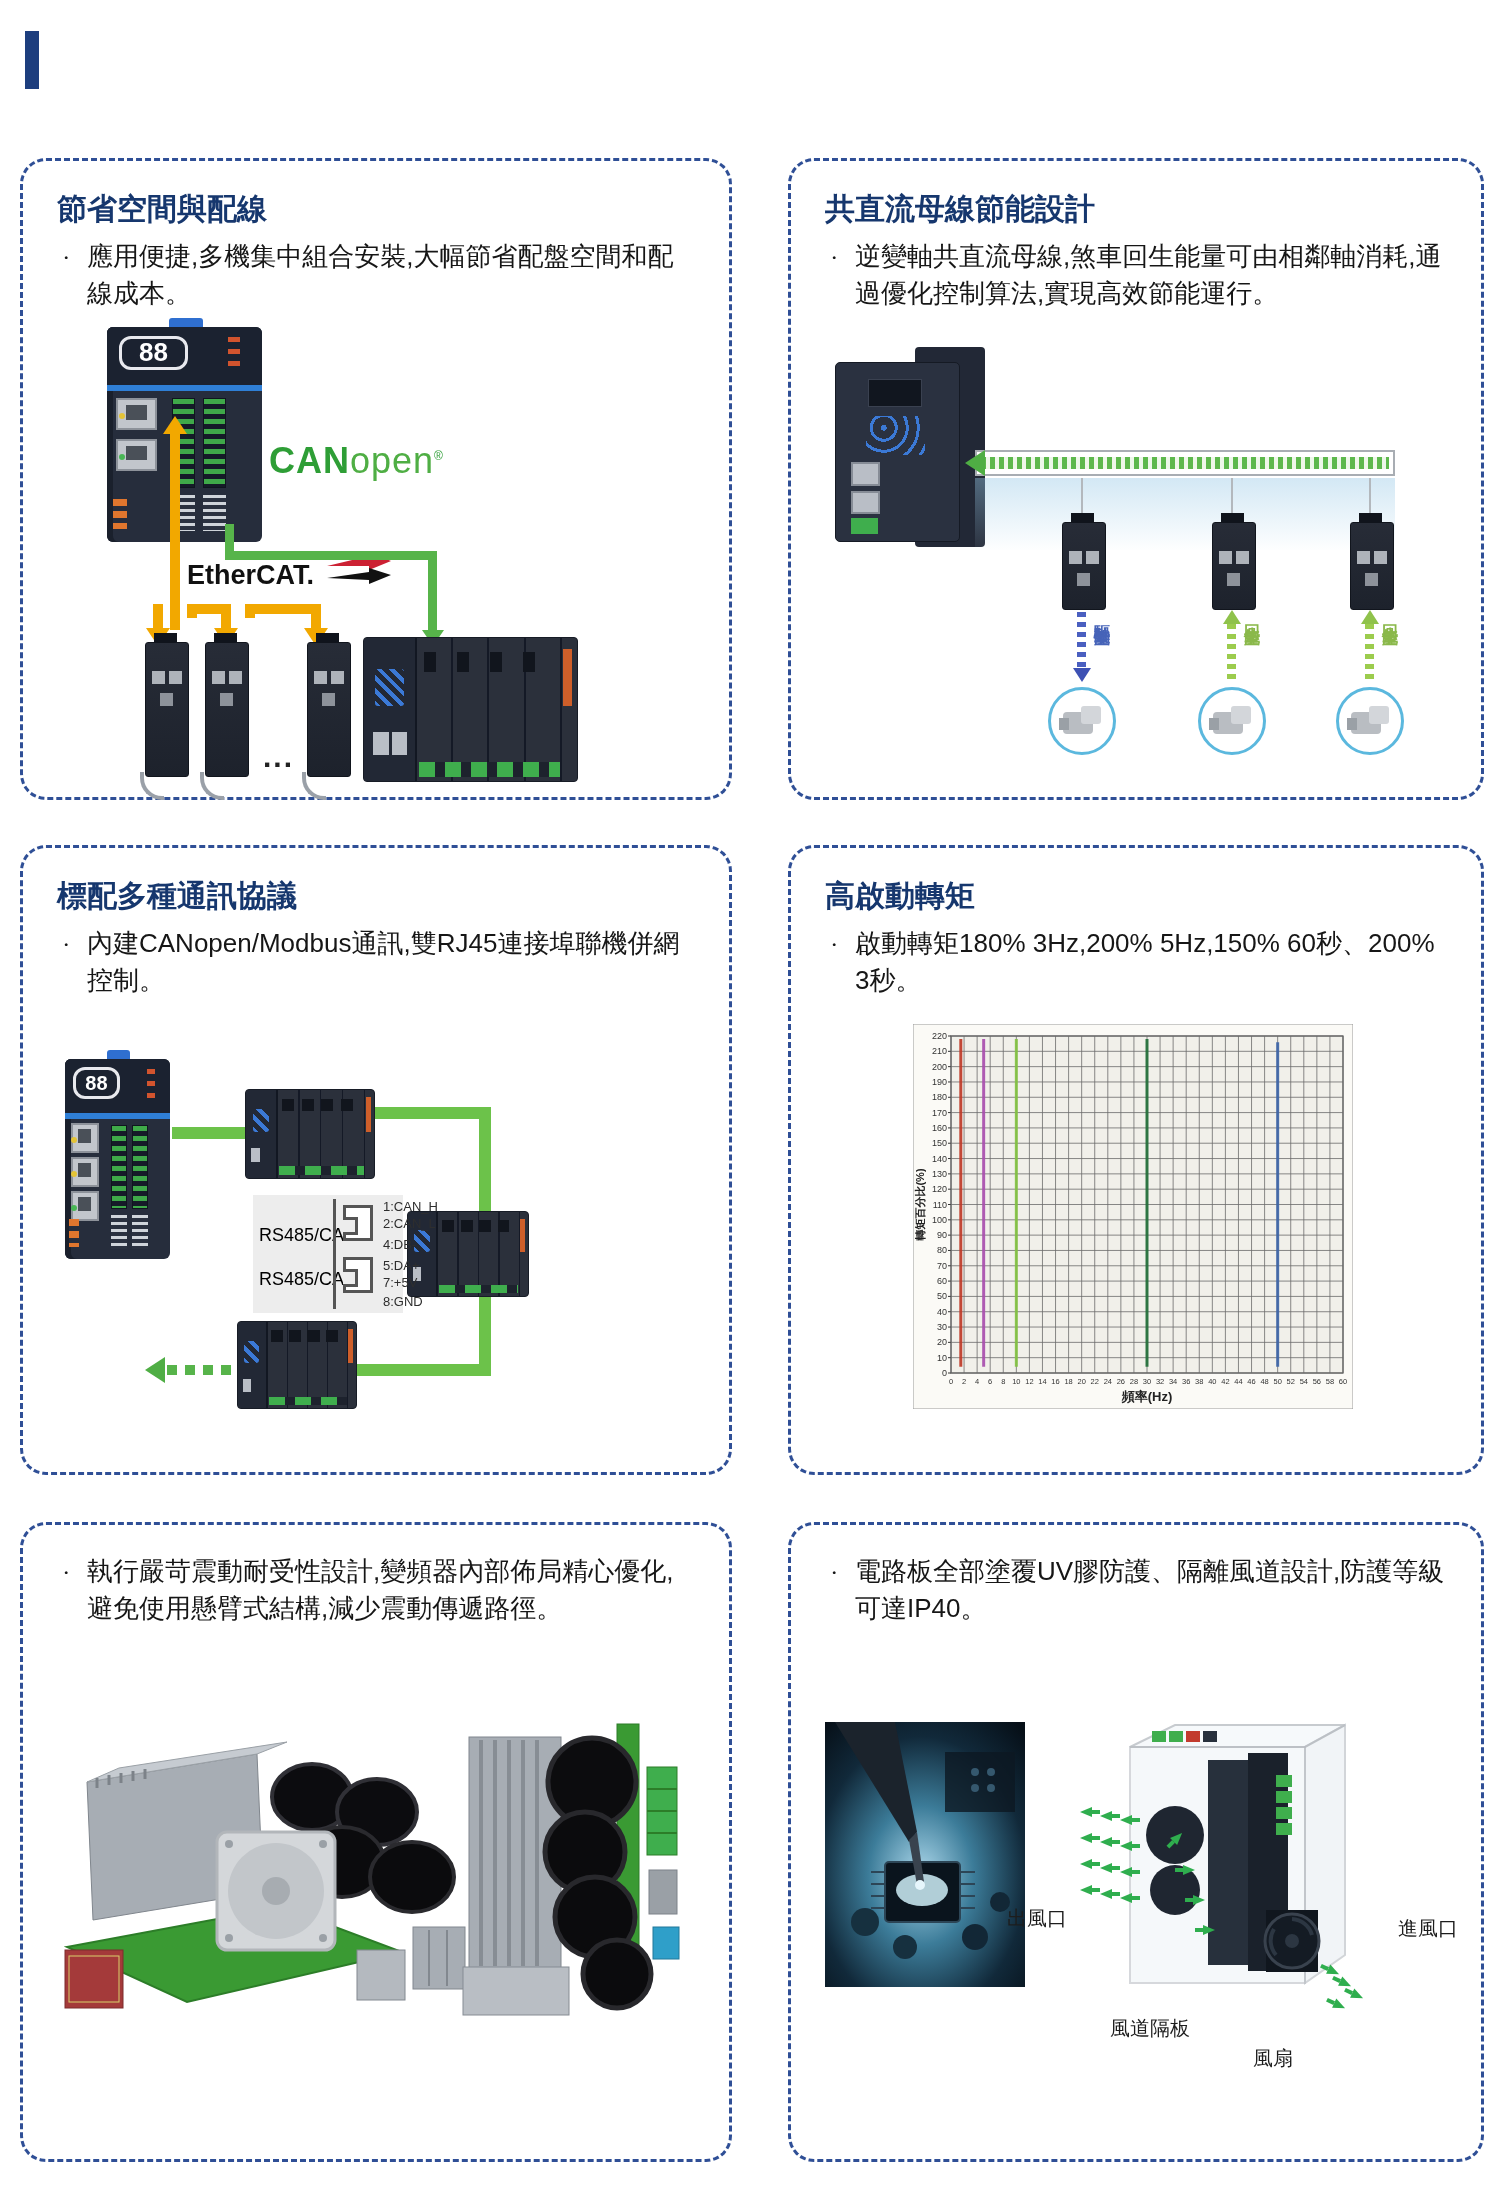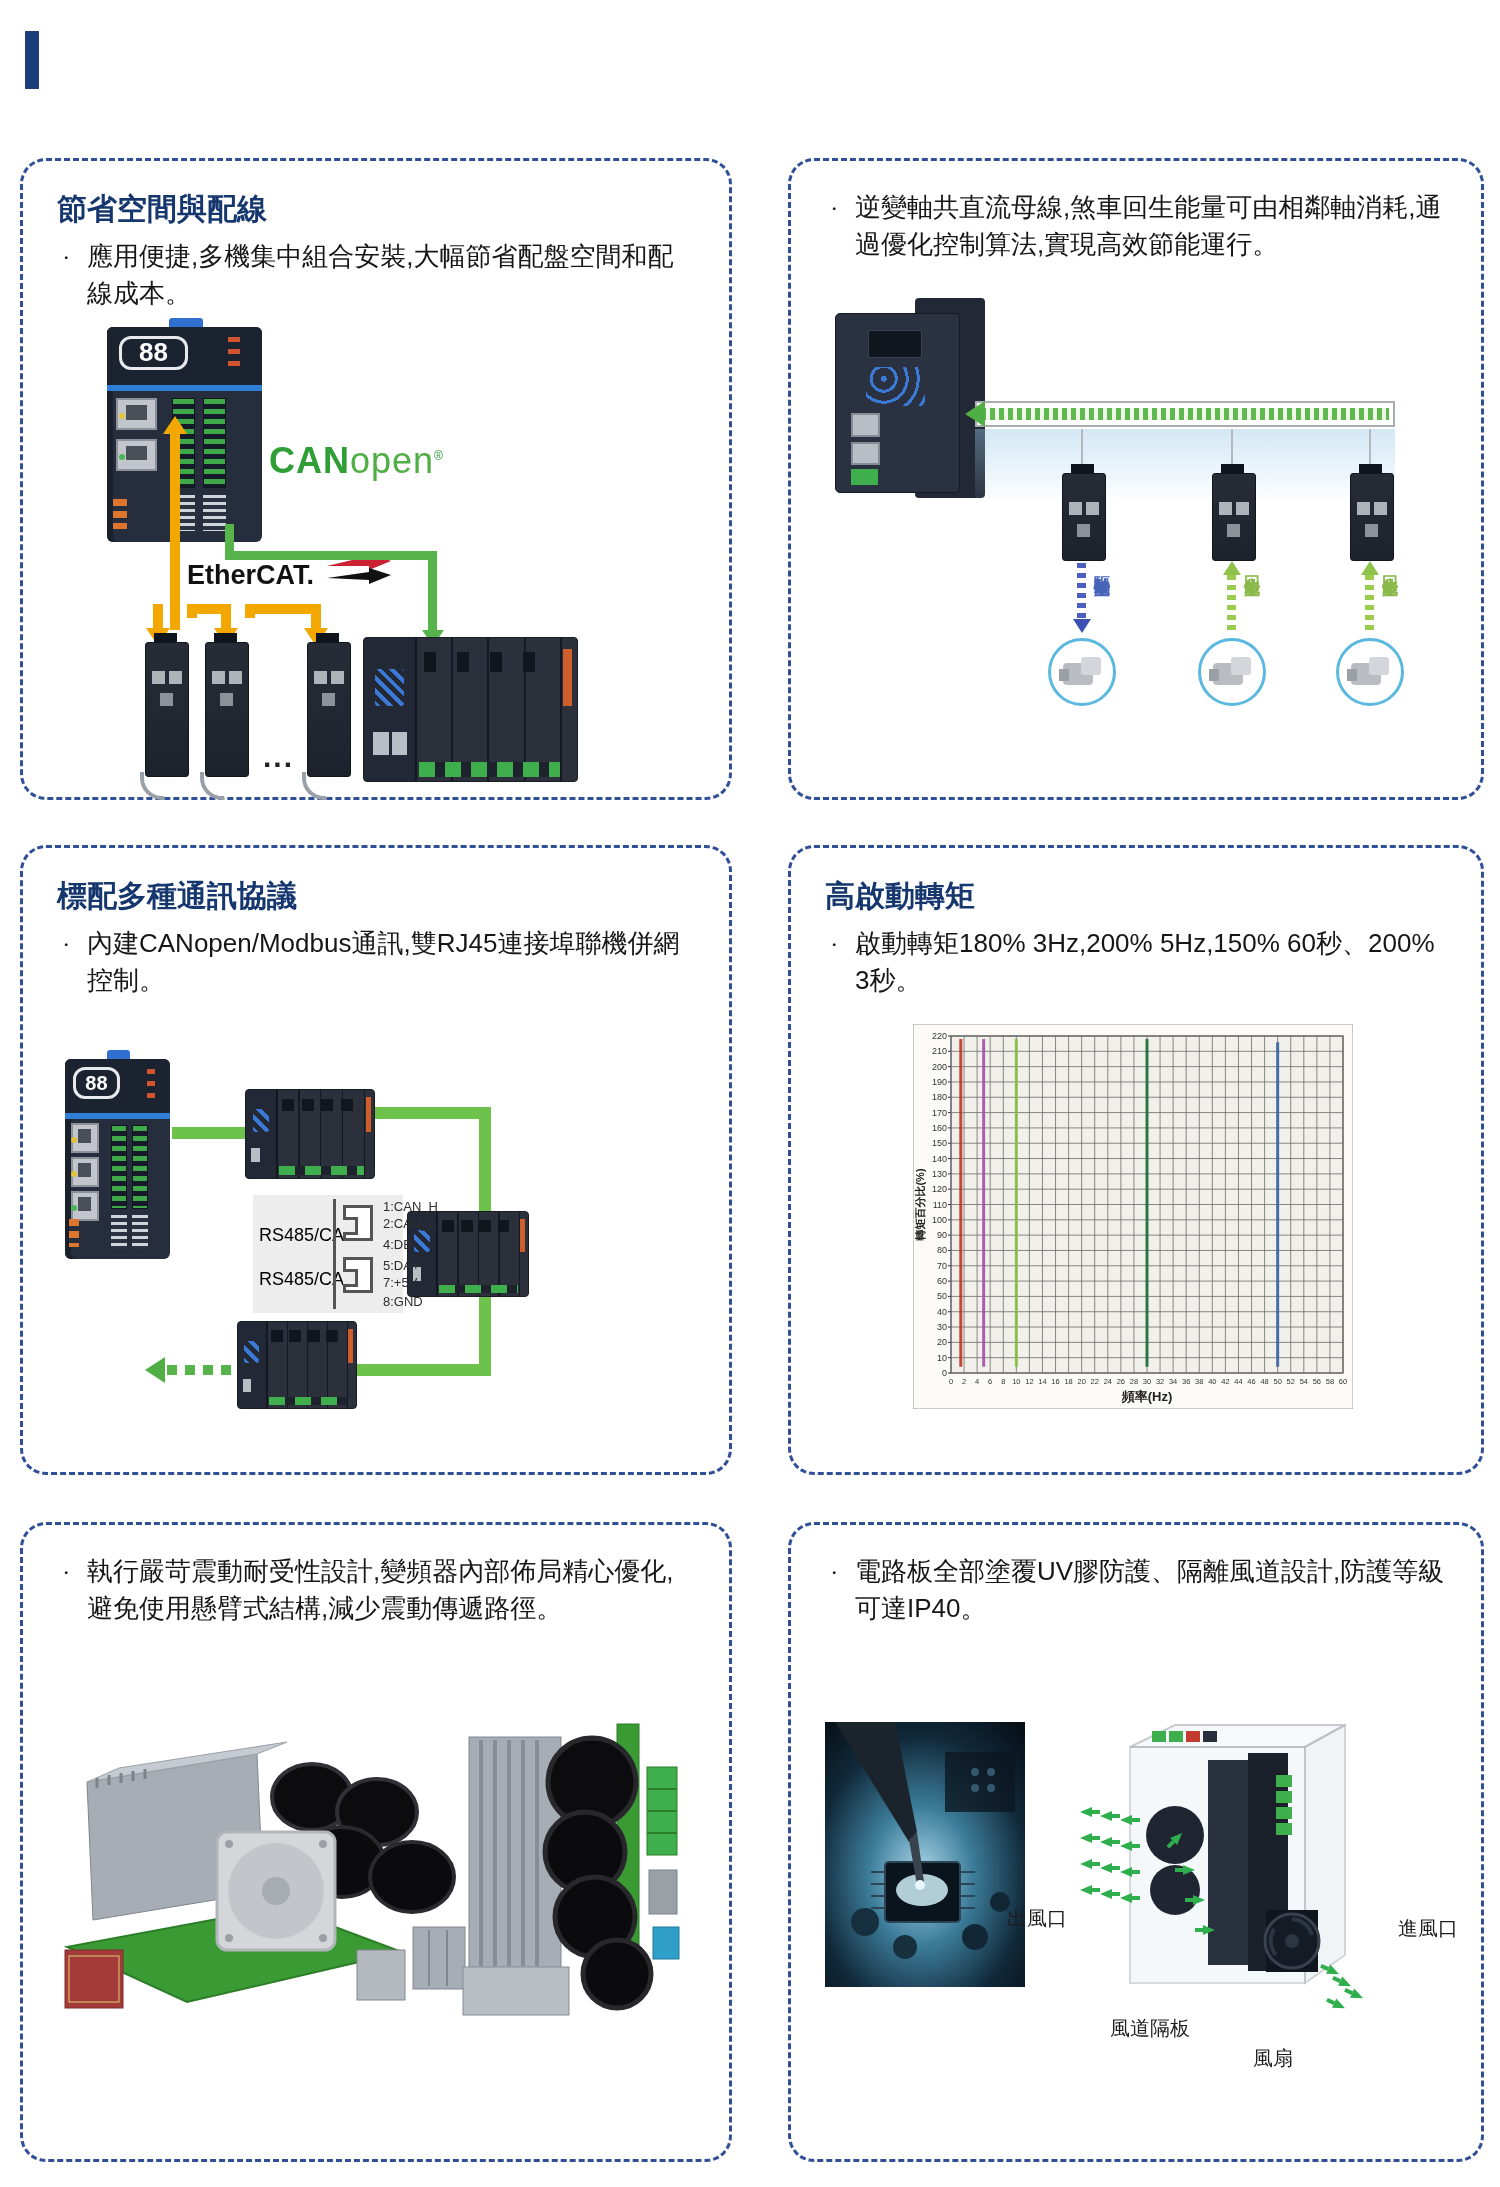--- a/index.html
+++ b/index.html
@@ -181,20 +181,21 @@
             <div class="maxd-slots"></div>
             <div class="maxd-terms"></div>
             <div class="maxd-orange"></div>
         </div>
       </div>
     </div>
   </div>
 
   <div class="fbox" style="left:788px;top:158px;width:696px;height:642px;">
     <div class="fbox-inner">
+      <div class="ftitle">共直流母線節能設計</div>
       <div class="frow">
         <div class="fbullet">・</div>
         <div class="fbody">逆變軸共直流母線,煞車回生能量可由相鄰軸消耗,通過優化控制算法,實現高效節能運行。</div>
       </div>
       <div class="diag" style="height:450px;">
 
         <div class="bigd-back" style="left:90px;top:35px;width:70px;height:200px;"></div>
         <div class="bigd" style="left:10px;top:50px;width:125px;height:180px;">
           <div class="bigd-scr"></div>
             <div class="bigd-keys"></div>

